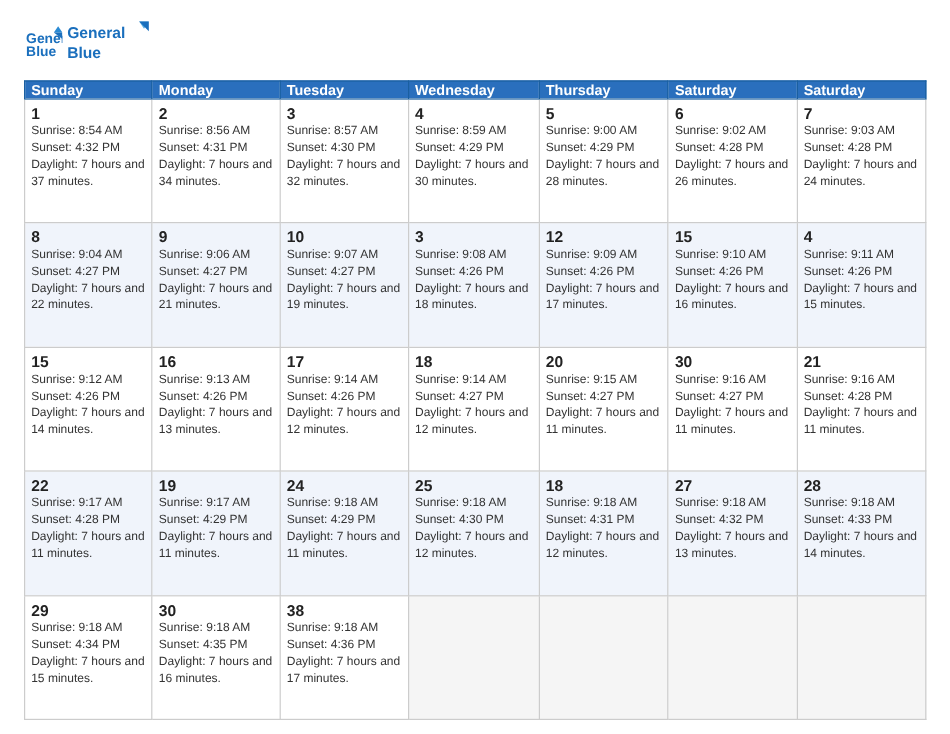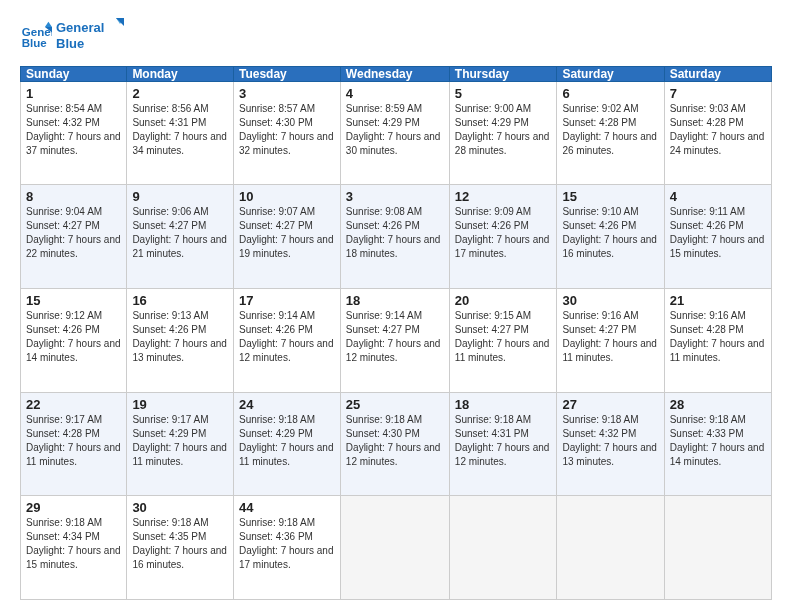--- a/index.html
+++ b/index.html
@@ -163,21 +163,21 @@
           <td><span class="day-num">19</span><span class="day-info">Sunrise: 9:17 AM<br>Sunset: 4:29 PM<br>Daylight: 7 hours and 11 minutes.</span></td>
           <td><span class="day-num">24</span><span class="day-info">Sunrise: 9:18 AM<br>Sunset: 4:29 PM<br>Daylight: 7 hours and 11 minutes.</span></td>
           <td><span class="day-num">25</span><span class="day-info">Sunrise: 9:18 AM<br>Sunset: 4:30 PM<br>Daylight: 7 hours and 12 minutes.</span></td>
           <td><span class="day-num">18</span><span class="day-info">Sunrise: 9:18 AM<br>Sunset: 4:31 PM<br>Daylight: 7 hours and 12 minutes.</span></td>
           <td><span class="day-num">27</span><span class="day-info">Sunrise: 9:18 AM<br>Sunset: 4:32 PM<br>Daylight: 7 hours and 13 minutes.</span></td>
           <td><span class="day-num">28</span><span class="day-info">Sunrise: 9:18 AM<br>Sunset: 4:33 PM<br>Daylight: 7 hours and 14 minutes.</span></td>
         </tr>
         <tr>
           <td><span class="day-num">29</span><span class="day-info">Sunrise: 9:18 AM<br>Sunset: 4:34 PM<br>Daylight: 7 hours and 15 minutes.</span></td>
           <td><span class="day-num">30</span><span class="day-info">Sunrise: 9:18 AM<br>Sunset: 4:35 PM<br>Daylight: 7 hours and 16 minutes.</span></td>
-          <td><span class="day-num">44</span><span class="day-info">Sunrise: 9:18 AM<br>Sunset: 4:36 PM<br>Daylight: 7 hours and 17 minutes.</span></td>
+          <td><span class="day-num">38</span><span class="day-info">Sunrise: 9:18 AM<br>Sunset: 4:36 PM<br>Daylight: 7 hours and 17 minutes.</span></td>
           <td class="empty"></td>
           <td class="empty"></td>
           <td class="empty"></td>
           <td class="empty"></td>
         </tr>
       </tbody>
   </table>
 </div>
 
 </body></html>

